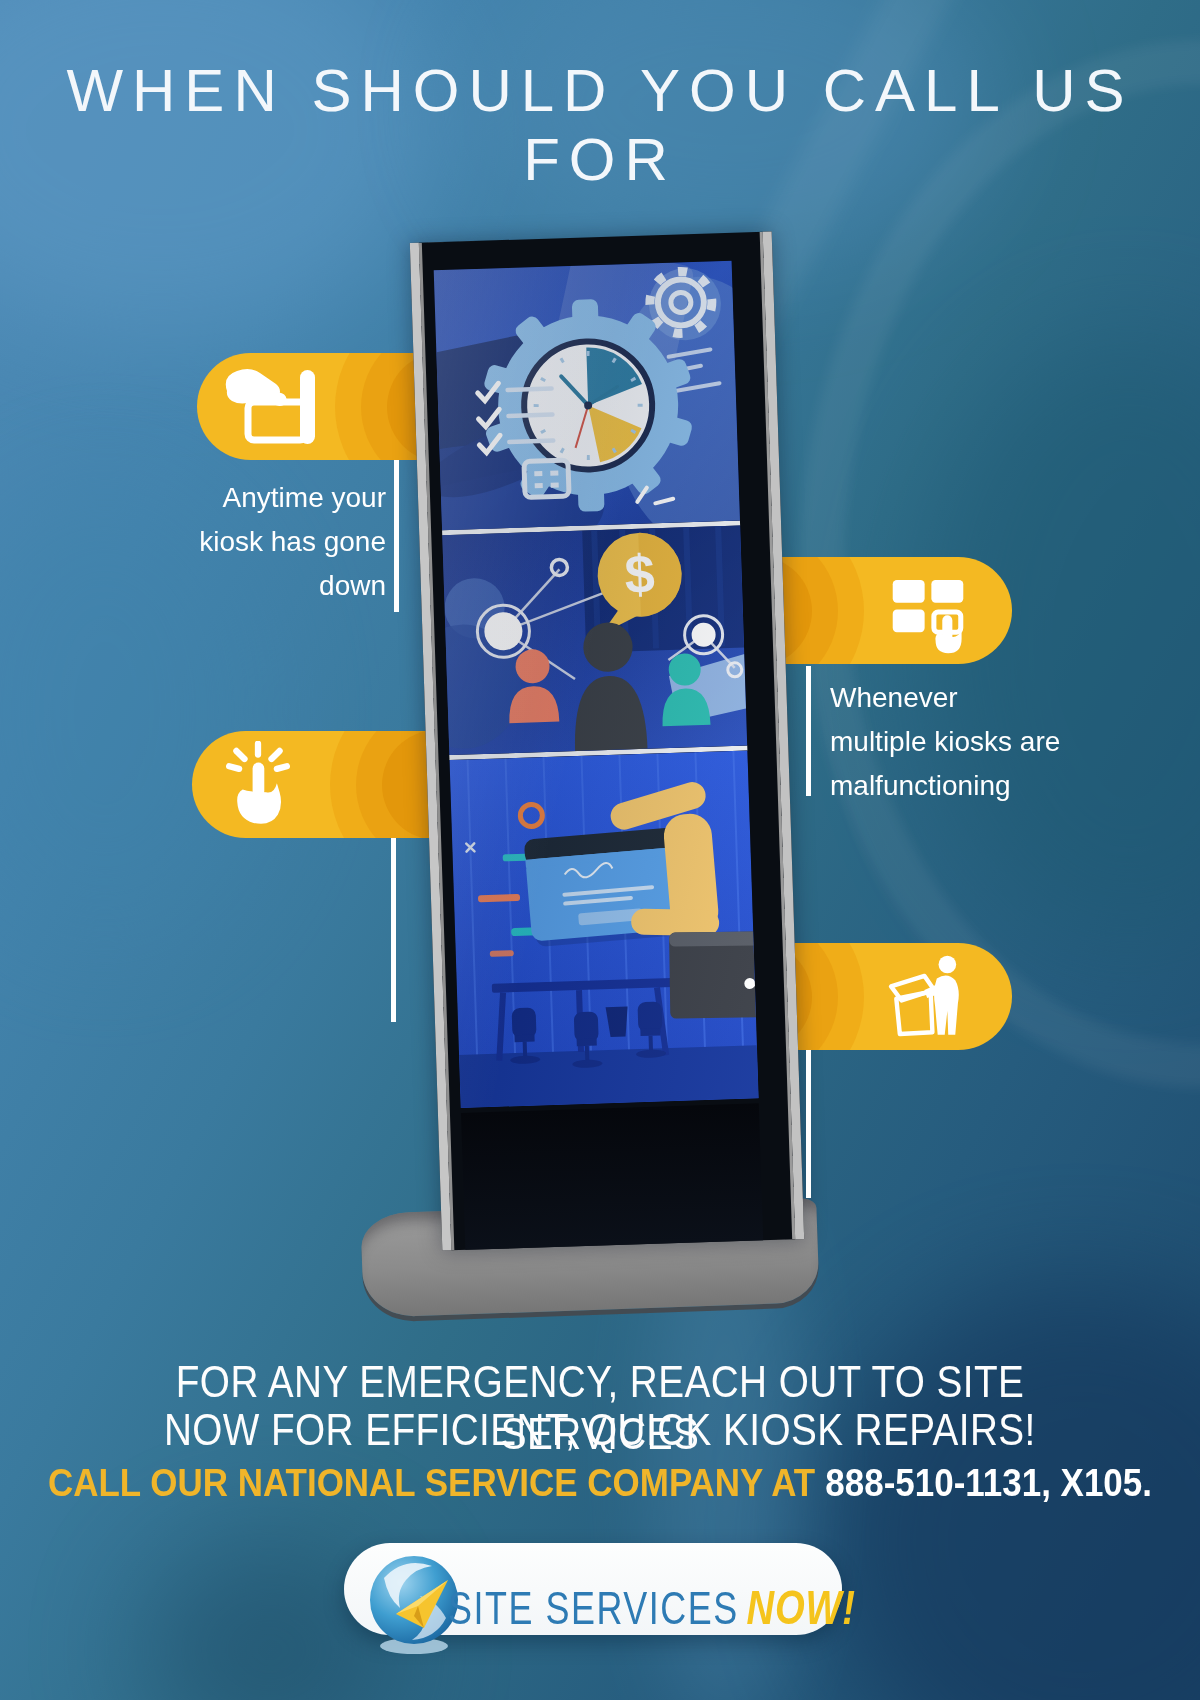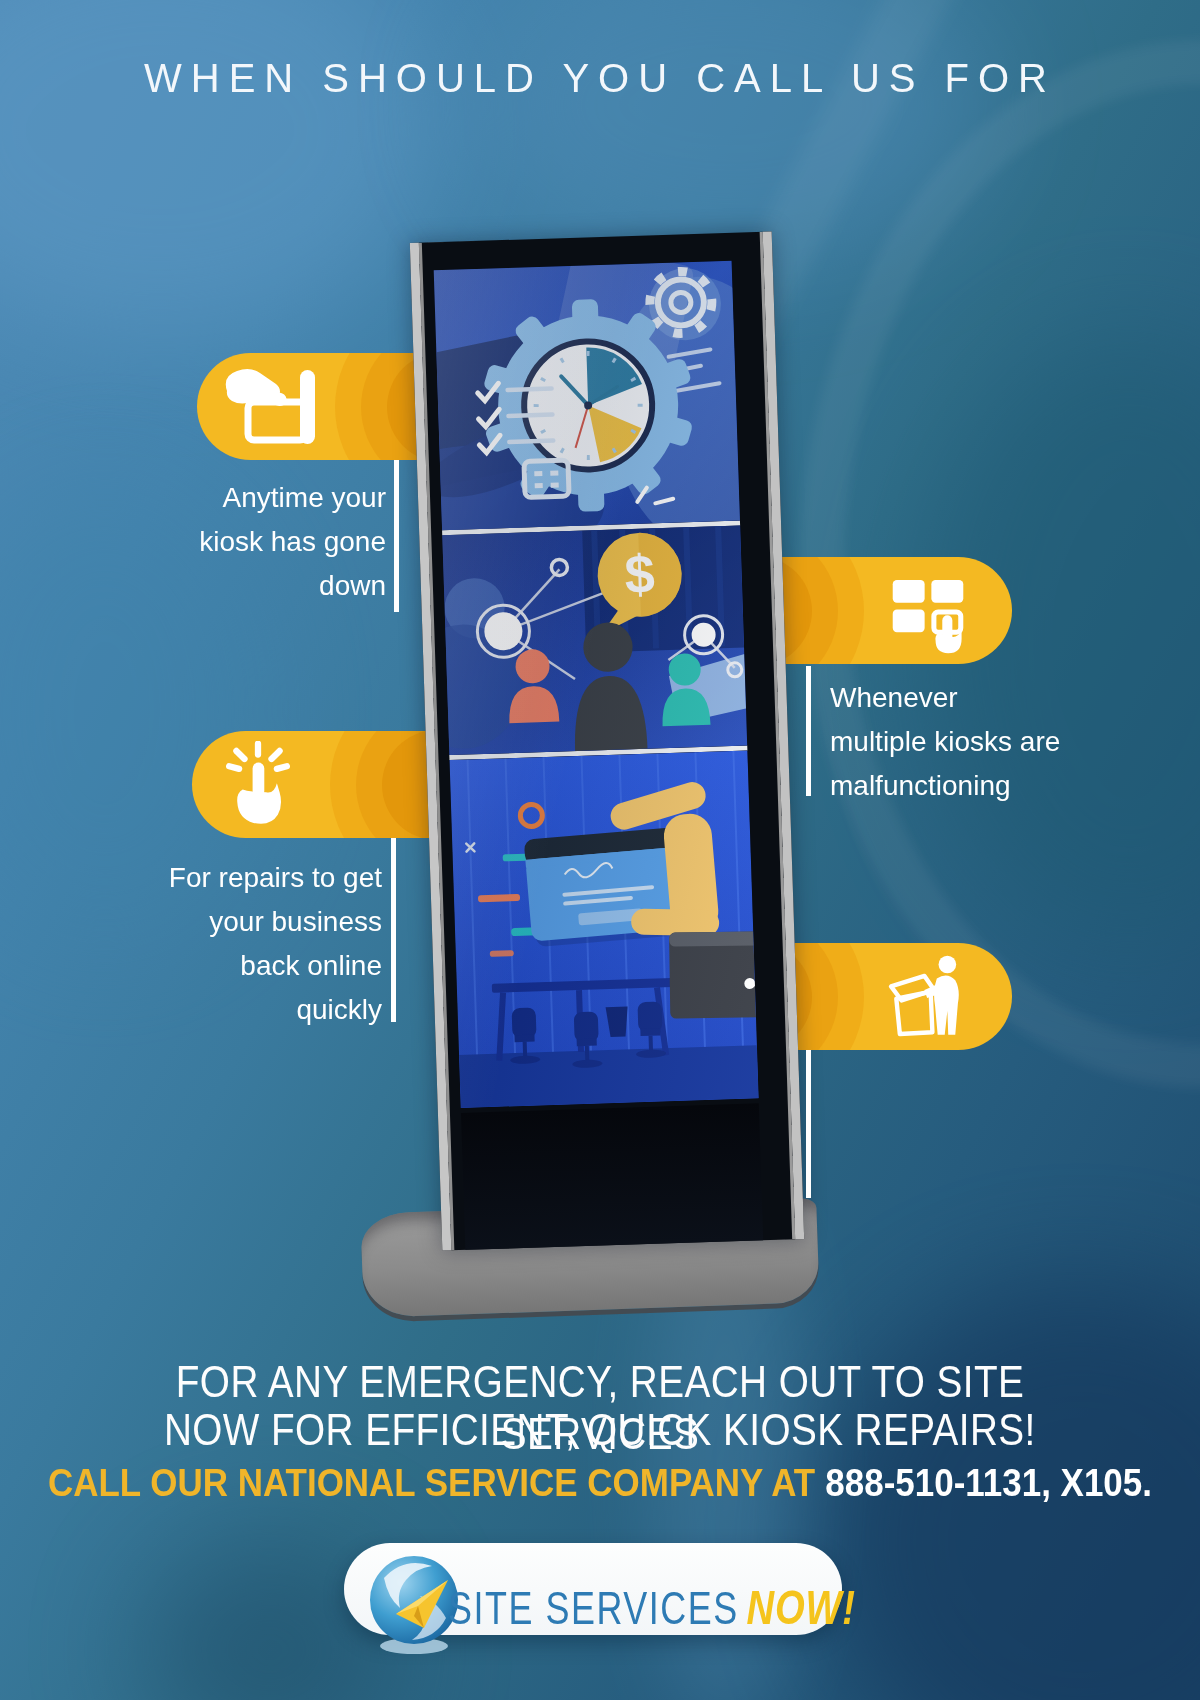--- a/index.html
+++ b/index.html
@@ -16,21 +16,21 @@
   .b4{left:820px;top:1280px;width:520px;height:520px;background:#14375c;opacity:.65;}
   .b5{left:650px;top:1180px;width:150px;height:560px;background:#5b97bd;opacity:.28;filter:blur(40px);}
   .b6{left:-60px;top:480px;width:330px;height:460px;background:#3f82aa;opacity:.45;}
   .b7{left:140px;top:1540px;width:260px;height:220px;background:#1d4a66;opacity:.5;}
   .arc{position:absolute;left:800px;top:40px;width:720px;height:960px;border:44px solid rgba(255,255,255,0.055);
        border-radius:50%;filter:blur(6px);}
   .streak{position:absolute;left:700px;top:-100px;width:60px;height:900px;background:rgba(255,255,255,0.05);
        transform:rotate(28deg);filter:blur(8px);}
   
   .title1{position:absolute;left:0;right:0;top:56px;text-align:center;color:#f3f7fb;
-          font-size:40px;letter-spacing:9px;font-weight:400;}
+          font-size:60px;letter-spacing:9px;font-weight:400;}
   .title2{position:absolute;left:0;right:0;top:105px;text-align:center;color:#ffffff;font-weight:700;}
   .title2 .squeeze{display:inline-block;transform:scaleX(.85);transform-origin:center;font-size:61px;letter-spacing:0;}
   
   .pill{position:absolute;height:107px;background:#f4b922;overflow:hidden;z-index:2;}
   .pill.left{border-radius:54px 0 0 54px;}
   .pill.right{border-radius:0 54px 54px 0;}
   .ring{position:absolute;border-radius:50%;}
   .pill.left  .rL{width:214px;height:214px;right:-102px;top:-53px;background:#f0ad18;}
   .pill.left  .rM{width:162px;height:162px;right:-76px;top:-27px;background:#eaa212;}
   .pill.left  .rS{width:110px;height:110px;right:-50px;top:-1px;background:#e3970b;}
@@ -136,24 +136,20 @@
         <line x1="20" y1="20" x2="11" y2="11"></line>
         <line x1="50" y1="20" x2="59" y2="11"></line>
         <line x1="14" y1="31" x2="3" y2="28"></line>
         <line x1="56" y1="31" x2="67" y2="28"></line>
       </g>
       <rect x="29" y="24" width="13" height="38" rx="6.5" fill="#fff"></rect>
       <path d="M18,54 Q11,58 12,68 Q13,86 30,91 Q49,95 57,82 Q63,71 59,57 L56,47 Q53,59 44,57 L29,56 Q22,56 18,54 Z" fill="#fff"></path>
     </svg>
   </div>
   <div class="vline" style="left:391px;top:838px;height:184px;"></div>
-  <div class="callout-text ta-r" style="right:818px;top:856px;">For repairs to get
-your business
-back online
-quickly</div>
 
   <div class="pill right" style="left:752px;top:943px;width:260px;">
     <span class="ring rL"></span>
     <span class="ring rM"></span>
     <span class="ring rS"></span>
     <svg style="left:132px;top:10px;" width="88" height="88" viewBox="0 0 100 100">
       <path d="M8,38 L46,26 L57,42 L20,54 Z" fill="none" stroke="#fff" stroke-width="5" stroke-linejoin="round"></path>
       <path d="M14,52 L53,44 L55,90 L18,92 Z" fill="none" stroke="#fff" stroke-width="5" stroke-linejoin="round"></path>
       <circle cx="72" cy="13" r="10" fill="#fff"></circle>
       <path d="M60,29 Q72,21 81,31 Q87,42 84,57 L81,93 L73,93 L72,66 L69,93 L61,93 L58,60 Q55,42 60,29 Z" fill="#fff"></path>

